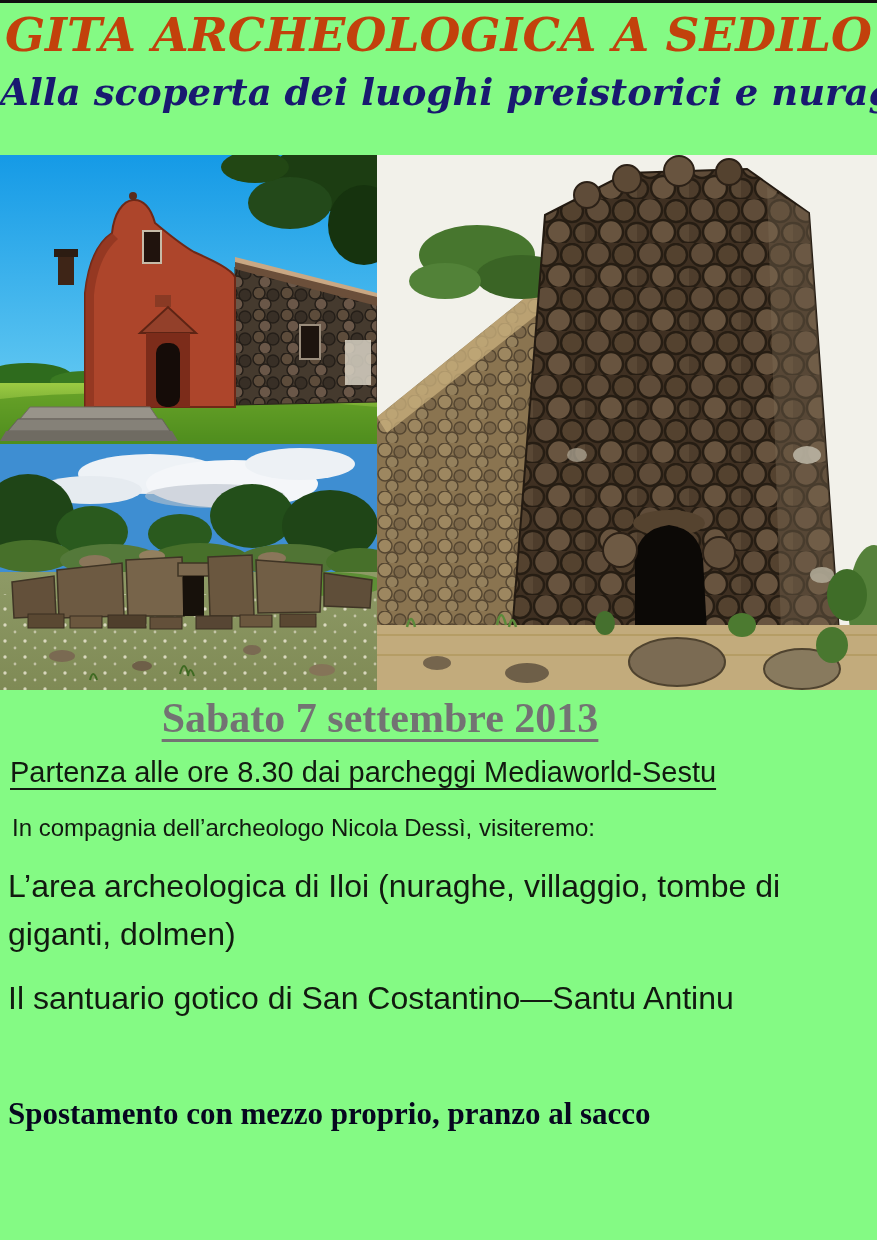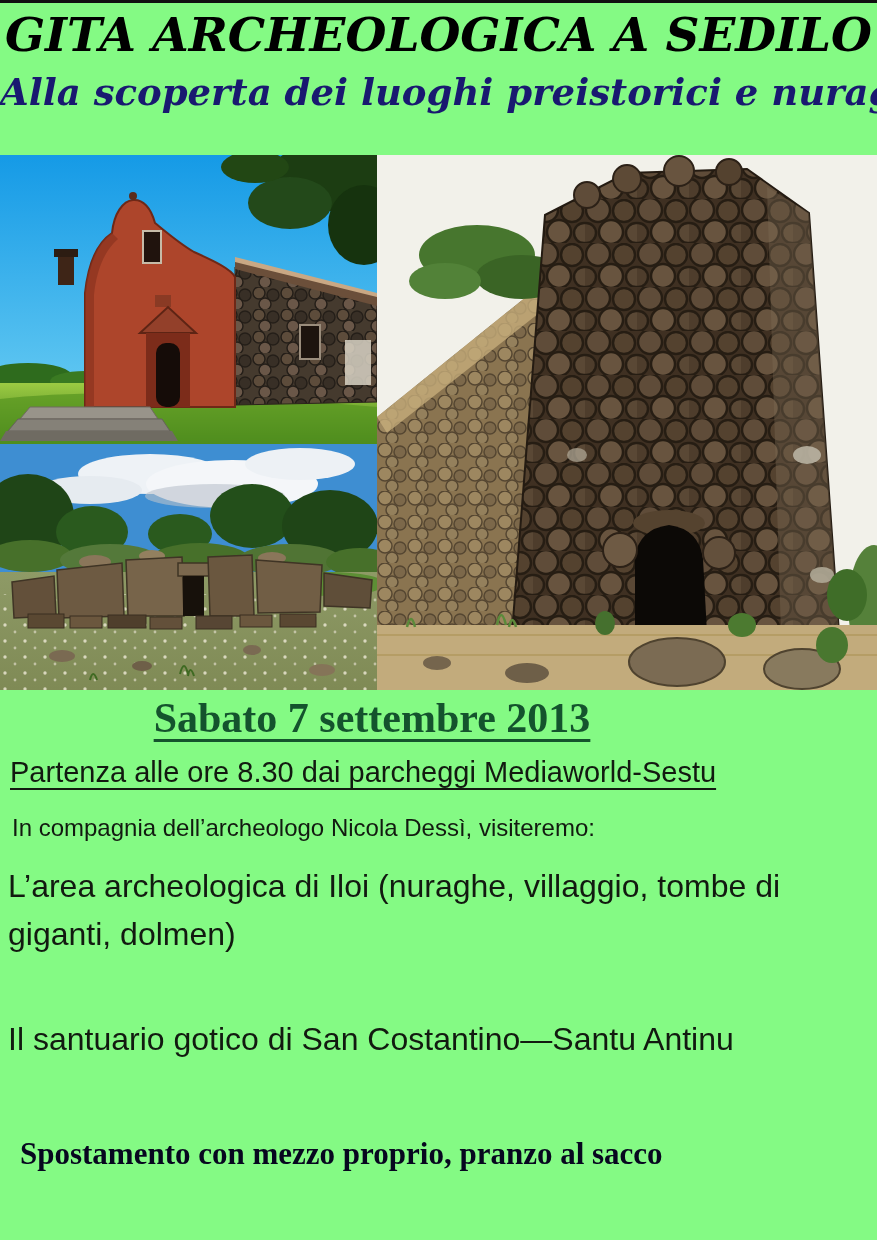--- a/index.html
+++ b/index.html
@@ -13,43 +13,43 @@
   .top-rule{
     position:absolute;top:0;left:0;width:877px;height:3px;
     background:#101010;
   }
   .title{
     position:absolute;top:8px;left:0;width:877px;
     text-align:center;
     font-family:"DejaVu Serif",serif;
     font-style:italic;font-weight:bold;
     font-size:47px;line-height:1.15;
-    color:#000000;
+    color:#c2410c;
     white-space:nowrap;
   }
   .subtitle{
     position:absolute;top:70px;left:0;width:877px;
     text-align:center;
     font-family:"DejaVu Serif",serif;
     font-style:italic;font-weight:bold;
     font-size:37px;
     color:#191970;
     white-space:nowrap;
   }
   .collage{position:absolute;top:155px;left:0;width:877px;height:535px;}
   .photo{position:absolute;display:block;}
   .photo-church{top:0;left:0;}
   .photo-tomb{top:289px;left:0;}
   .photo-nuraghe{top:0;left:377px;}
   .date-heading{
-    position:absolute;top:694px;left:4px;width:736px;
+    position:absolute;top:694px;left:12px;width:736px;
     text-align:center;
     font-family:"Liberation Serif","DejaVu Serif",serif;
     font-weight:bold;font-size:42px;
-    color:#14532d;
+    color:#737373;
   }
   .date-heading span{
     text-decoration:underline;
     text-decoration-thickness:3px;
     text-underline-offset:7px;
   }
   .hand{
     font-family:Liberation Sans, sans-serif;
     color:#121A10;
     white-space:nowrap;
@@ -64,29 +64,29 @@
   .intro{
     position:absolute;top:814px;left:12px;
     font-size:24px;
   }
   .item{font-size:32px;}
   .item-1{
     position:absolute;top:862px;left:8px;width:862px;
     line-height:48px;white-space:normal;
   }
   .item-2{position:absolute;top:966px;left:10px;}
-  .item-3{position:absolute;top:1021px;left:8px;}
+  .item-3{position:absolute;top:980px;left:8px;}
   .info{
     position:absolute;left:8px;
     font-family:"Liberation Serif","DejaVu Serif",serif;
     font-weight:bold;font-size:31px;
     color:#07071F;
     white-space:nowrap;
   }
-  .info-1{top:1136px;margin-left:12px;}
+  .info-1{top:1096px;}
   .info-2{top:1124px;}
   .info-3{top:1168px;}
 </style>
 </head>
 <body>
 
 <div class="poster">
 
   <div class="top-rule"></div>
 

